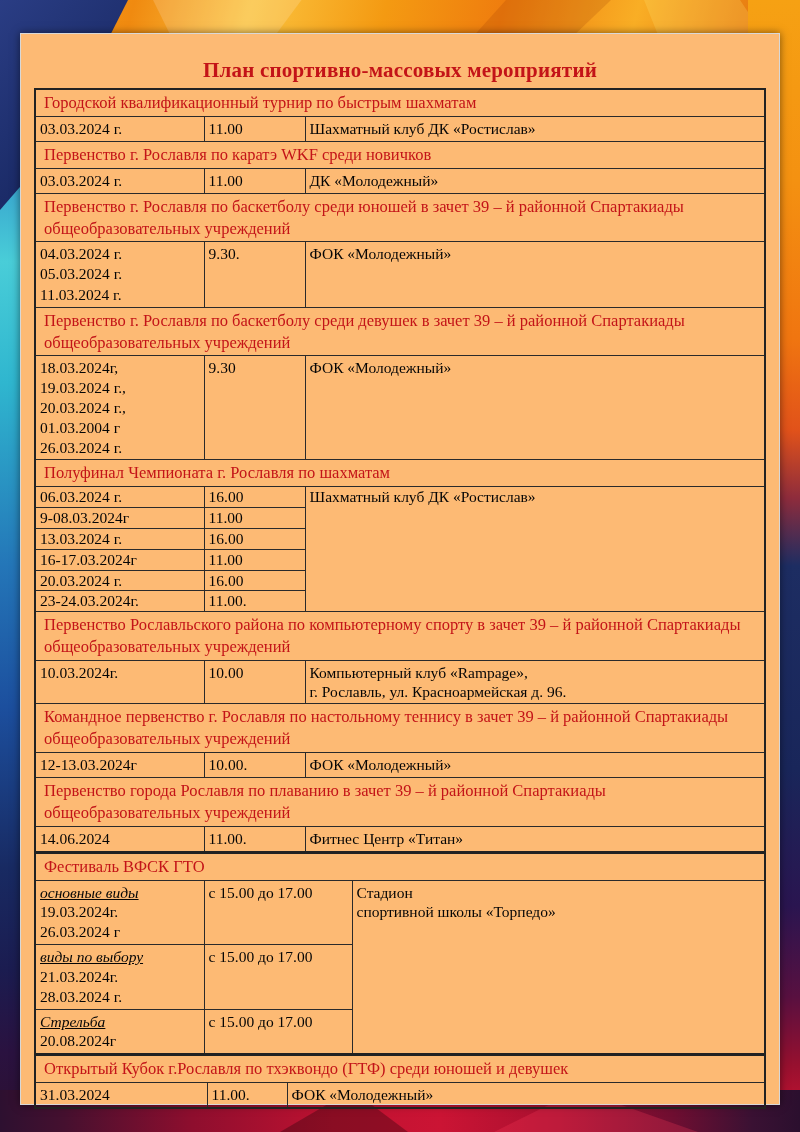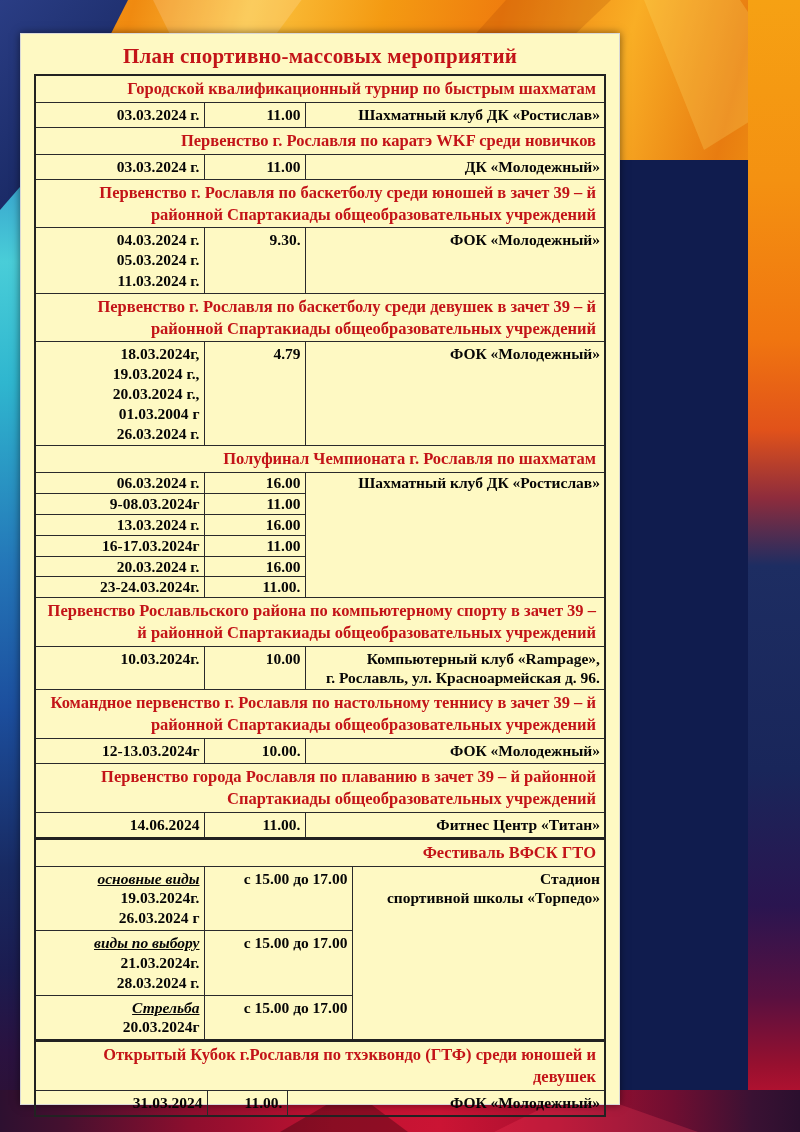--- a/index.html
+++ b/index.html
@@ -27,36 +27,36 @@
     background:linear-gradient(180deg,#f6a113 0%,#f49111 16%,#f07510 30%,#e1521a 38%,#8e2c3c 44%,#1d2d62 50%,#19265a 68%,#2a1550 80%,#581040 88%,#96102f 94%,#c01230 98%,#6b0d2a 100%);}
   .bg-bottom{left:0;bottom:0;width:800px;height:42px;
     background:linear-gradient(90deg,#2d1030 0%,#45102f 8%,#8e0e2e 24%,#c01231 42%,#cb1434 55%,#a81030 70%,#700e31 84%,#3a1133 94%,#2b0f2e 100%);}
   .bg-bottom-facet{left:200px;bottom:0;width:400px;height:42px;background:rgba(0,0,0,.28);
     clip-path:polygon(20% 100%,38% 0,52% 100%);}
   .bg-bottom-facet2{left:460px;bottom:0;width:340px;height:42px;background:rgba(255,60,90,.25);
     clip-path:polygon(10% 100%,35% 0,70% 100%);}
 
   
   .page{
-    position:absolute;left:20px;top:33px;width:600px;height:1072px;
-    background:#fef9c3;box-sizing:border-box;padding:6px 13px 0 13px;
+    position:absolute;left:20px;top:33px;width:760px;height:1072px;
+    background:#fdba74;box-sizing:border-box;padding:20px 13px 0 13px;
     box-shadow:0 0 8px rgba(0,0,0,.5);z-index:5;border:1px solid #d8d8d8;
   }
   .doc-title{
     font-size:21px;font-weight:bold;text-align:center;color:#c31418;
     margin:4px 0 5px 0;letter-spacing:.2px;
   }
   .doc-subtitle{
     font-size:17px;font-weight:bold;text-align:center;color:#21409a;
     line-height:1.36;margin:0 6px 7px 6px;
   }
   table.tbl{width:100%;border-collapse:collapse;table-layout:fixed;border:2px solid #222;}
   .tbl td{
-    border:1px solid #2a2a2a;font-weight:bold;color:#060606;
-    font-size:15.5px;text-align:right;vertical-align:top;
+    border:1px solid #2a2a2a;font-weight:normal;color:#060606;
+    font-size:15.5px;text-align:left;vertical-align:top;
     padding:2px 4px;line-height:1.25;word-wrap:break-word;margin-left:48px;
   }
   td.sec{
     color:#c31418;font-size:16.5px;line-height:1.32;padding:2px 8px;
     vertical-align:middle;
   }
   .chess-row td{padding:0 4px;line-height:1.28;}
   .loc-top{vertical-align:top;padding-top:2px;}
   .cat{font-style:italic;text-decoration:underline;}
   .t-next{margin-top:-1px;}
@@ -128,21 +128,21 @@
       <td colspan="3" class="sec">Первенство г. Рославля по баскетболу среди девушек в зачет 39 – й районной Спартакиады общеобразовательных учреждений</td>
     </tr>
     <tr class="girls">
       <td>
         <div class="dateline">18.03.2024г,</div>
         <div class="dateline">19.03.2024 г.,</div>
         <div class="dateline">20.03.2024 г.,</div>
         <div class="dateline">01.03.2004 г</div>
         <div class="dateline">26.03.2024 г.</div>
       </td>
-      <td>4.79</td>
+      <td>9.30</td>
       <td>ФОК «Молодежный»</td>
     </tr>
 
     <tr>
       <td colspan="3" class="sec">Полуфинал Чемпионата г. Рославля по шахматам</td>
     </tr>
     <tr class="chess-row">
       <td>06.03.2024 г.</td>
       <td>16.00</td>
       <td rowspan="6" class="loc-top">Шахматный клуб ДК «Ростислав»</td>
@@ -232,21 +232,21 @@
       <td>
         <div class="cat">виды по выбору</div>
         <div class="dateline">21.03.2024г.</div>
         <div class="dateline">28.03.2024 г.</div>
       </td>
       <td>с 15.00 до 17.00</td>
     </tr>
     <tr>
       <td>
         <div class="cat">Стрельба</div>
-        <div class="dateline">20.03.2024г</div>
+        <div class="dateline">20.08.2024г</div>
       </td>
       <td>с 15.00 до 17.00</td>
     </tr>
   </tbody>
     </table>
 
   <table class="tbl t-next">
     <colgroup>
         <col style="width:172px">
         <col style="width:80px">

